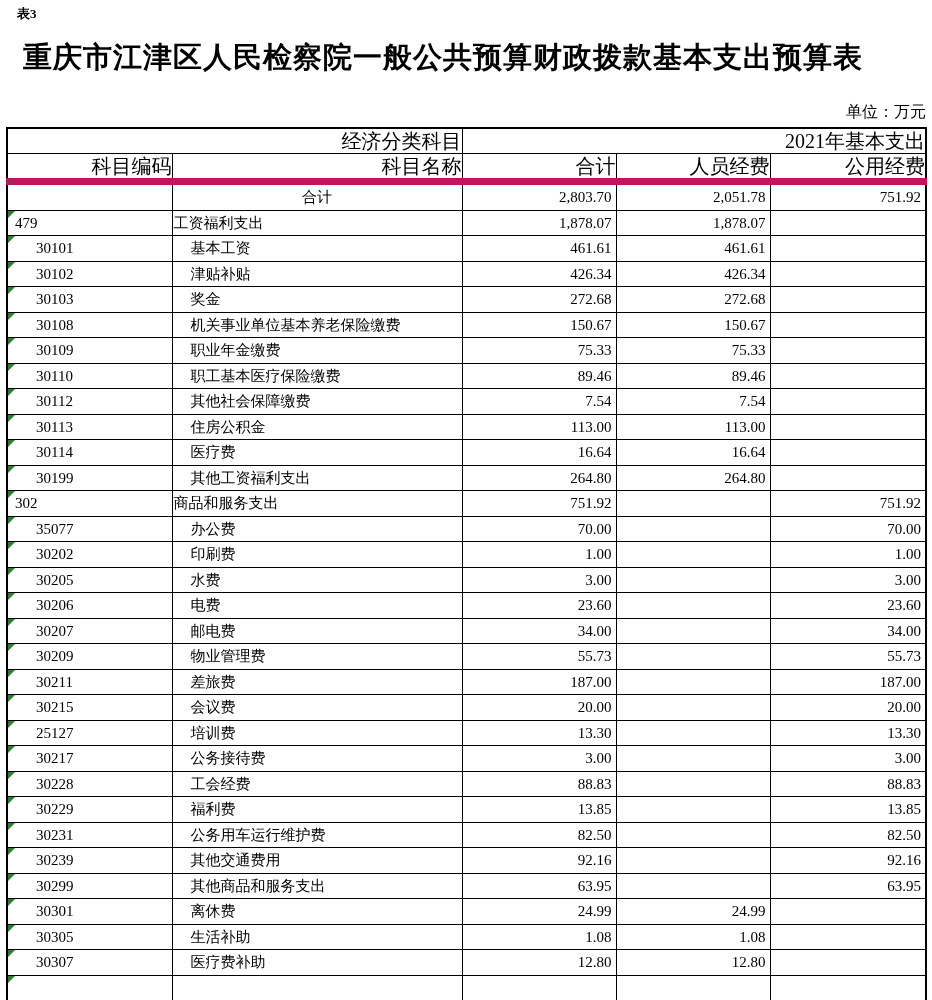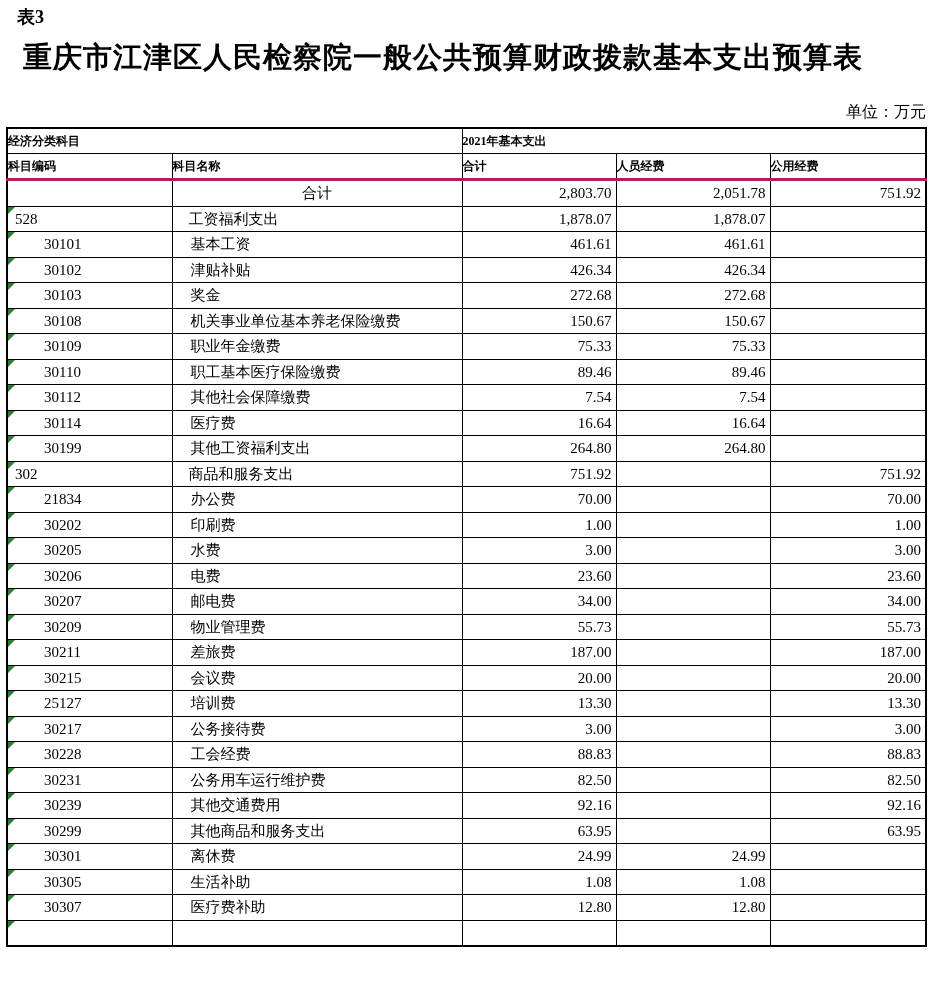--- a/index.html
+++ b/index.html
@@ -5,21 +5,21 @@
   html,body{margin:0;padding:0;background:#ffffff;}
   .page{
     position:relative;
     width:932px;height:1000px;
     background:#ffffff;color:#000;
     font-family:"Liberation Serif","DejaVu Serif",serif;
     overflow:hidden;
   }
   .doc-tag{
     position:absolute;left:17px;top:5px;
-    font-size:18px;font-weight:bold;
+    font-size:13px;font-weight:bold;
   }
   .doc-title{
     position:absolute;left:0;top:38px;width:100%;margin:0;
     font-family:"Liberation Sans","DejaVu Sans",sans-serif;
     font-size:29px;font-weight:bold;letter-spacing:1px;padding-left:23px;
   }
   .unit-label{
     position:absolute;right:6px;top:102px;
     font-size:16px;
   }
@@ -31,27 +31,27 @@
     border:2px solid #000;
   }
   .budget th,.budget td{
     border:1px solid #000;
     padding:0;
     height:24.5px;line-height:24.5px;
     overflow:hidden;white-space:nowrap;
     font-weight:normal;
   }
   .budget thead th{
-    font-weight:bold;text-align:left;
-    font-size:12px;height:24px;line-height:24px;
-  }
-  .budget thead tr.sub-header th{border-bottom:3px solid #be185d;}
+    font-weight:normal;text-align:right;
+    font-size:20px;height:24px;line-height:24px;
+  }
+  .budget thead tr.sub-header th{border-bottom:7px solid #be185d;}
   td.code{position:relative;padding-left:7px;text-align:left;}
-  td.code.lvl2{padding-left:36px;}
-  td.name{padding-left:16px;text-align:left;}
+  td.code.lvl2{padding-left:28px;}
+  td.name{padding-left:1px;text-align:left;}
   td.name.lvl2{padding-left:18px;}
   td.name.center{text-align:center;padding-left:0;}
   td.num{text-align:right;padding-right:4px;}
   .green-tri{
     position:absolute;left:0;top:0;
     width:0;height:0;
     border-top:7px solid #2e7d32;
     border-right:7px solid transparent;
   }
 </style>
@@ -89,21 +89,21 @@
     </thead>
     <tbody id="table-body">
         <tr>
           <td class="code"></td>
           <td class="name center"><span>合计</span></td>
           <td class="num"><span>2,803.70</span></td>
           <td class="num"><span>2,051.78</span></td>
           <td class="num"><span>751.92</span></td>
         </tr>
         <tr>
-          <td class="code"><span class="green-tri"></span><span>528</span></td>
+          <td class="code"><span class="green-tri"></span><span>479</span></td>
           <td class="name"><span>工资福利支出</span></td>
           <td class="num"><span>1,878.07</span></td>
           <td class="num"><span>1,878.07</span></td>
           <td class="num"><span></span></td>
         </tr>
         <tr>
           <td class="code lvl2"><span class="green-tri"></span><span>30101</span></td>
           <td class="name lvl2"><span>基本工资</span></td>
           <td class="num"><span>461.61</span></td>
           <td class="num"><span>461.61</span></td>
@@ -145,20 +145,27 @@
           <td class="num"><span></span></td>
         </tr>
         <tr>
           <td class="code lvl2"><span class="green-tri"></span><span>30112</span></td>
           <td class="name lvl2"><span>其他社会保障缴费</span></td>
           <td class="num"><span>7.54</span></td>
           <td class="num"><span>7.54</span></td>
           <td class="num"><span></span></td>
         </tr>
         <tr>
+          <td class="code lvl2"><span class="green-tri"></span><span>30113</span></td>
+          <td class="name lvl2"><span>住房公积金</span></td>
+          <td class="num"><span>113.00</span></td>
+          <td class="num"><span>113.00</span></td>
+          <td class="num"><span></span></td>
+        </tr>
+        <tr>
           <td class="code lvl2"><span class="green-tri"></span><span>30114</span></td>
           <td class="name lvl2"><span>医疗费</span></td>
           <td class="num"><span>16.64</span></td>
           <td class="num"><span>16.64</span></td>
           <td class="num"><span></span></td>
         </tr>
         <tr>
           <td class="code lvl2"><span class="green-tri"></span><span>30199</span></td>
           <td class="name lvl2"><span>其他工资福利支出</span></td>
           <td class="num"><span>264.80</span></td>
@@ -166,21 +173,21 @@
           <td class="num"><span></span></td>
         </tr>
         <tr>
           <td class="code"><span class="green-tri"></span><span>302</span></td>
           <td class="name"><span>商品和服务支出</span></td>
           <td class="num"><span>751.92</span></td>
           <td class="num"><span></span></td>
           <td class="num"><span>751.92</span></td>
         </tr>
         <tr>
-          <td class="code lvl2"><span class="green-tri"></span><span>21834</span></td>
+          <td class="code lvl2"><span class="green-tri"></span><span>35077</span></td>
           <td class="name lvl2"><span>办公费</span></td>
           <td class="num"><span>70.00</span></td>
           <td class="num"><span></span></td>
           <td class="num"><span>70.00</span></td>
         </tr>
         <tr>
           <td class="code lvl2"><span class="green-tri"></span><span>30202</span></td>
           <td class="name lvl2"><span>印刷费</span></td>
           <td class="num"><span>1.00</span></td>
           <td class="num"><span></span></td>
@@ -241,20 +248,27 @@
           <td class="num"><span>3.00</span></td>
           <td class="num"><span></span></td>
           <td class="num"><span>3.00</span></td>
         </tr>
         <tr>
           <td class="code lvl2"><span class="green-tri"></span><span>30228</span></td>
           <td class="name lvl2"><span>工会经费</span></td>
           <td class="num"><span>88.83</span></td>
           <td class="num"><span></span></td>
           <td class="num"><span>88.83</span></td>
+        </tr>
+        <tr>
+          <td class="code lvl2"><span class="green-tri"></span><span>30229</span></td>
+          <td class="name lvl2"><span>福利费</span></td>
+          <td class="num"><span>13.85</span></td>
+          <td class="num"><span></span></td>
+          <td class="num"><span>13.85</span></td>
         </tr>
         <tr>
           <td class="code lvl2"><span class="green-tri"></span><span>30231</span></td>
           <td class="name lvl2"><span>公务用车运行维护费</span></td>
           <td class="num"><span>82.50</span></td>
           <td class="num"><span></span></td>
           <td class="num"><span>82.50</span></td>
         </tr>
         <tr>
           <td class="code lvl2"><span class="green-tri"></span><span>30239</span></td>

